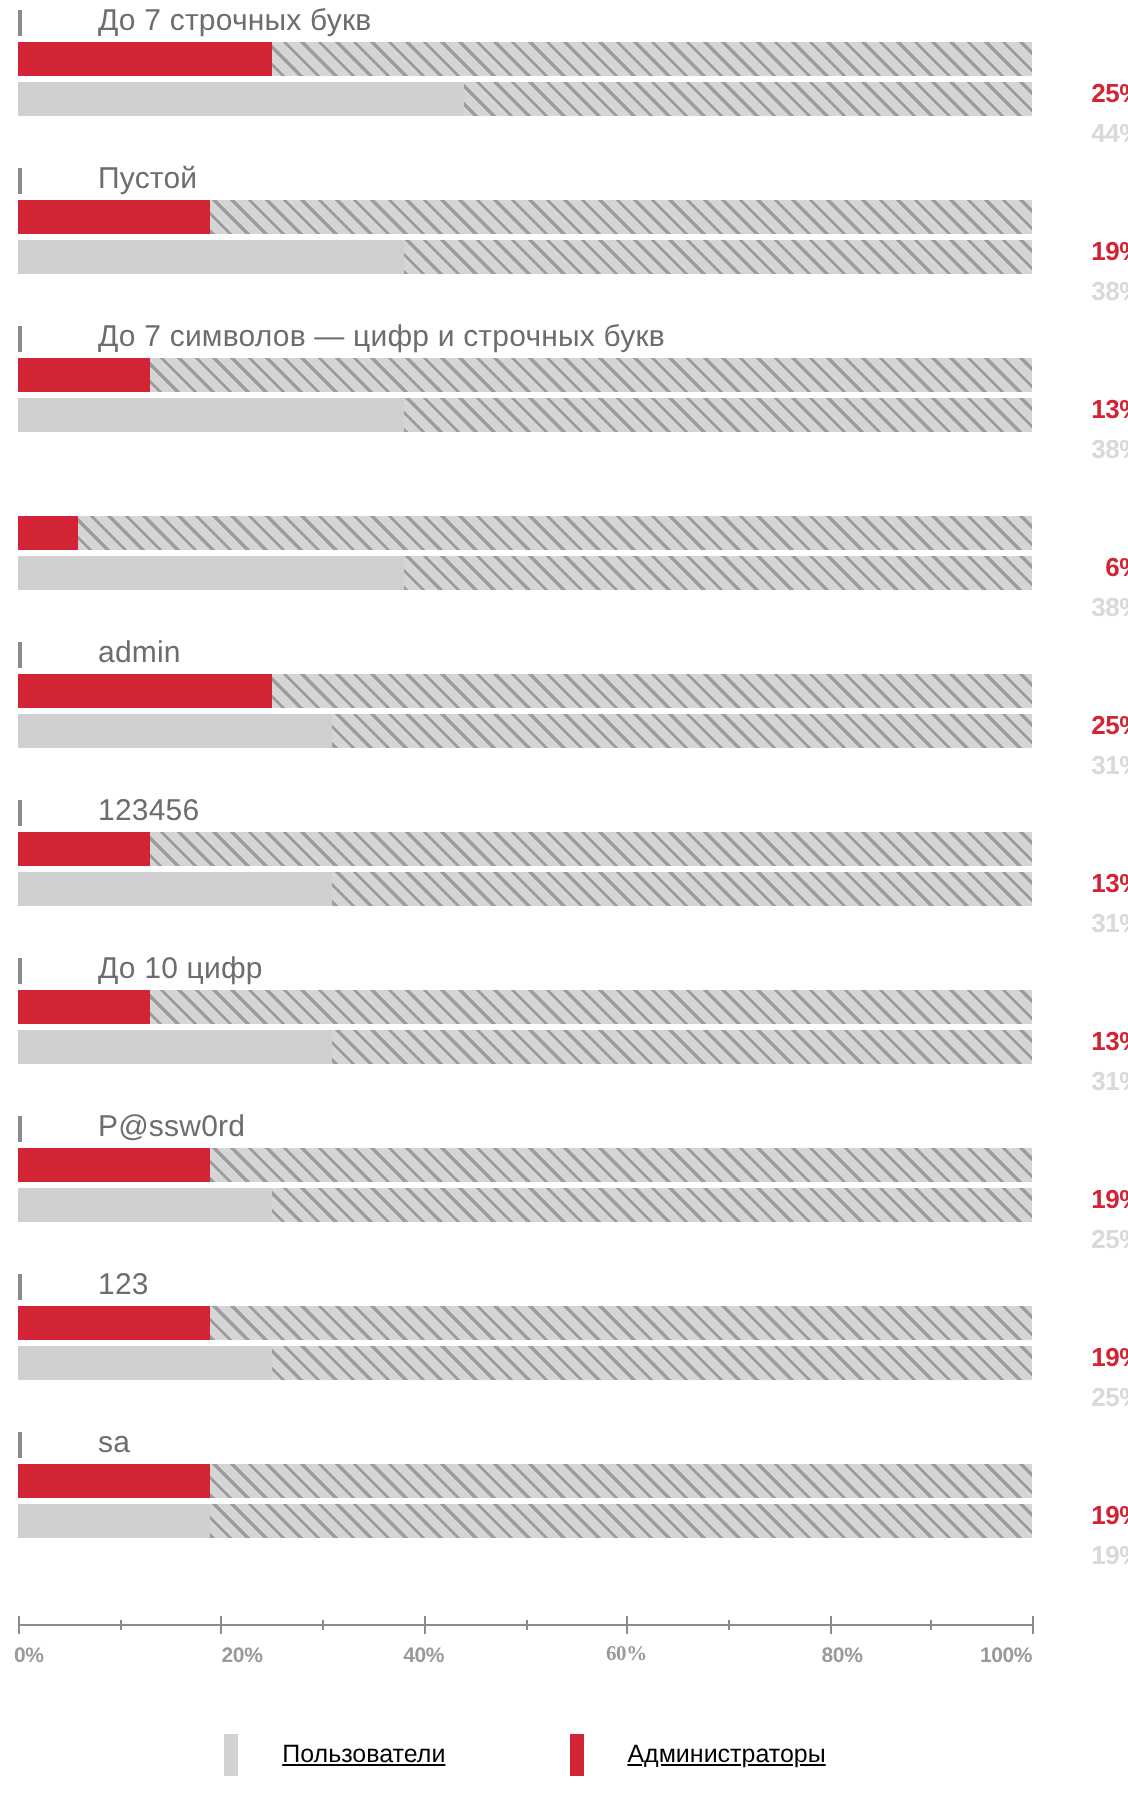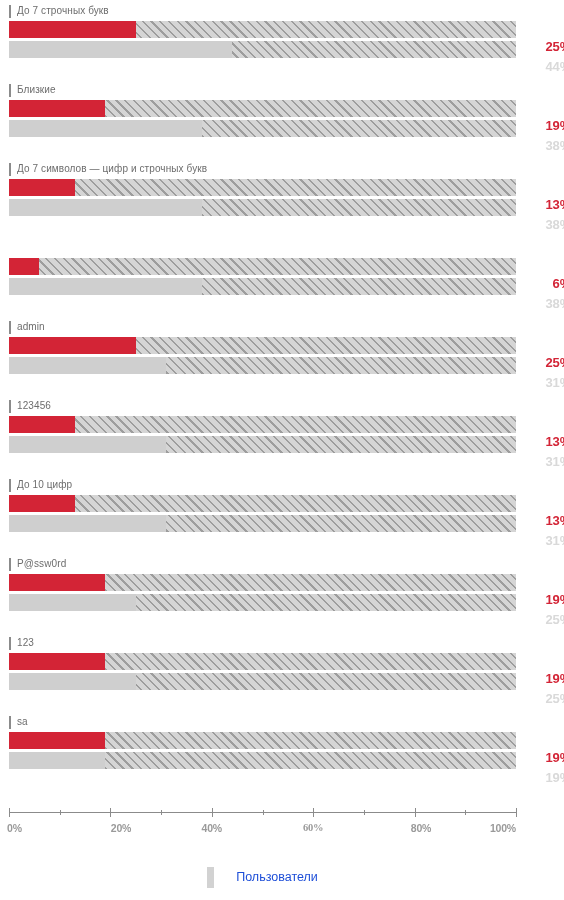--- a/index.html
+++ b/index.html
@@ -16,22 +16,23 @@
   .group{position:relative;height:79px;}
 
   .glabel{
     position:absolute;left:9px;top:2px;height:18px;
     display:flex;align-items:center;
   }
   .gtick{
     width:2px;height:13px;background:#8b8b8b;margin-right:6px;flex:0 0 auto;
   }
   .gtext{
-    font-size:10px;color:#6d6d6d;letter-spacing:.1px;white-space:nowrap;
+    font-size:15px;color:#6d6d6d;letter-spacing:.1px;white-space:nowrap;
     line-height:12px;
+    margin-left:32px;
   }
 
   .rowwrap{position:absolute;left:9px;width:507px;}
   .rowwrap.r-admin{top:21px;}
   .rowwrap.r-user{top:41px;}
 
   .track{
     position:relative;width:507px;height:17px;
     background-color:#d5d5d5;
     background-image:repeating-linear-gradient(
@@ -64,21 +65,21 @@
 
   
   .legend{
     position:absolute;left:9px;top:864px;width:507px;height:26px;
     display:flex;align-items:center;justify-content:center;gap:62px;
   }
   .legitem{display:flex;align-items:center;}
   .swatch{width:7px;height:21px;margin-right:22px;flex:0 0 auto;}
   .swatch.user{background:#d2d2d2;}
   .swatch.admin{background:#d32436;}
-  .legtext{font-size:12.5px;color:#1d4ed8;white-space:nowrap;}
+  .legtext{font-size:12.5px;color:#000000;white-space:nowrap;text-decoration:underline;}
 </style>
 </head>
 <body>
 
 <div id="chart">
 
   <div class="groups">
       <div class="group">
         <div class="glabel">
           <span class="gtick"></span>
@@ -93,21 +94,21 @@
         <div class="rowwrap r-user">
           <div class="track">
             <div class="fill user" style="width:223.1px"></div>
           </div>
           <div class="pct user">44%</div>
         </div>
       </div>
       <div class="group">
         <div class="glabel">
           <span class="gtick"></span>
-          <span class="gtext">Близкие</span>
+          <span class="gtext">Пустой</span>
         </div>
         <div class="rowwrap r-admin">
           <div class="track">
             <div class="fill admin" style="width:96.3px"></div>
           </div>
           <div class="pct admin">19%</div>
         </div>
         <div class="rowwrap r-user">
           <div class="track">
             <div class="fill user" style="width:192.7px"></div>
@@ -276,15 +277,19 @@
       <div class="tlabel" style="left: 412px;">80%</div>
       <div class="tick major" style="left: 507px;"></div>
       <div class="tlabel" style="transform: translateX(-100%); left: 507px;">100%</div>
     </div>
 
   <div class="legend" id="legend">
       <div class="legitem">
         <span class="swatch user"></span>
         <span class="legtext">Пользователи</span>
       </div>
+      <div class="legitem">
+        <span class="swatch admin"></span>
+        <span class="legtext">Администраторы</span>
+      </div>
     </div>
 
 </div>
 
 </body></html>

